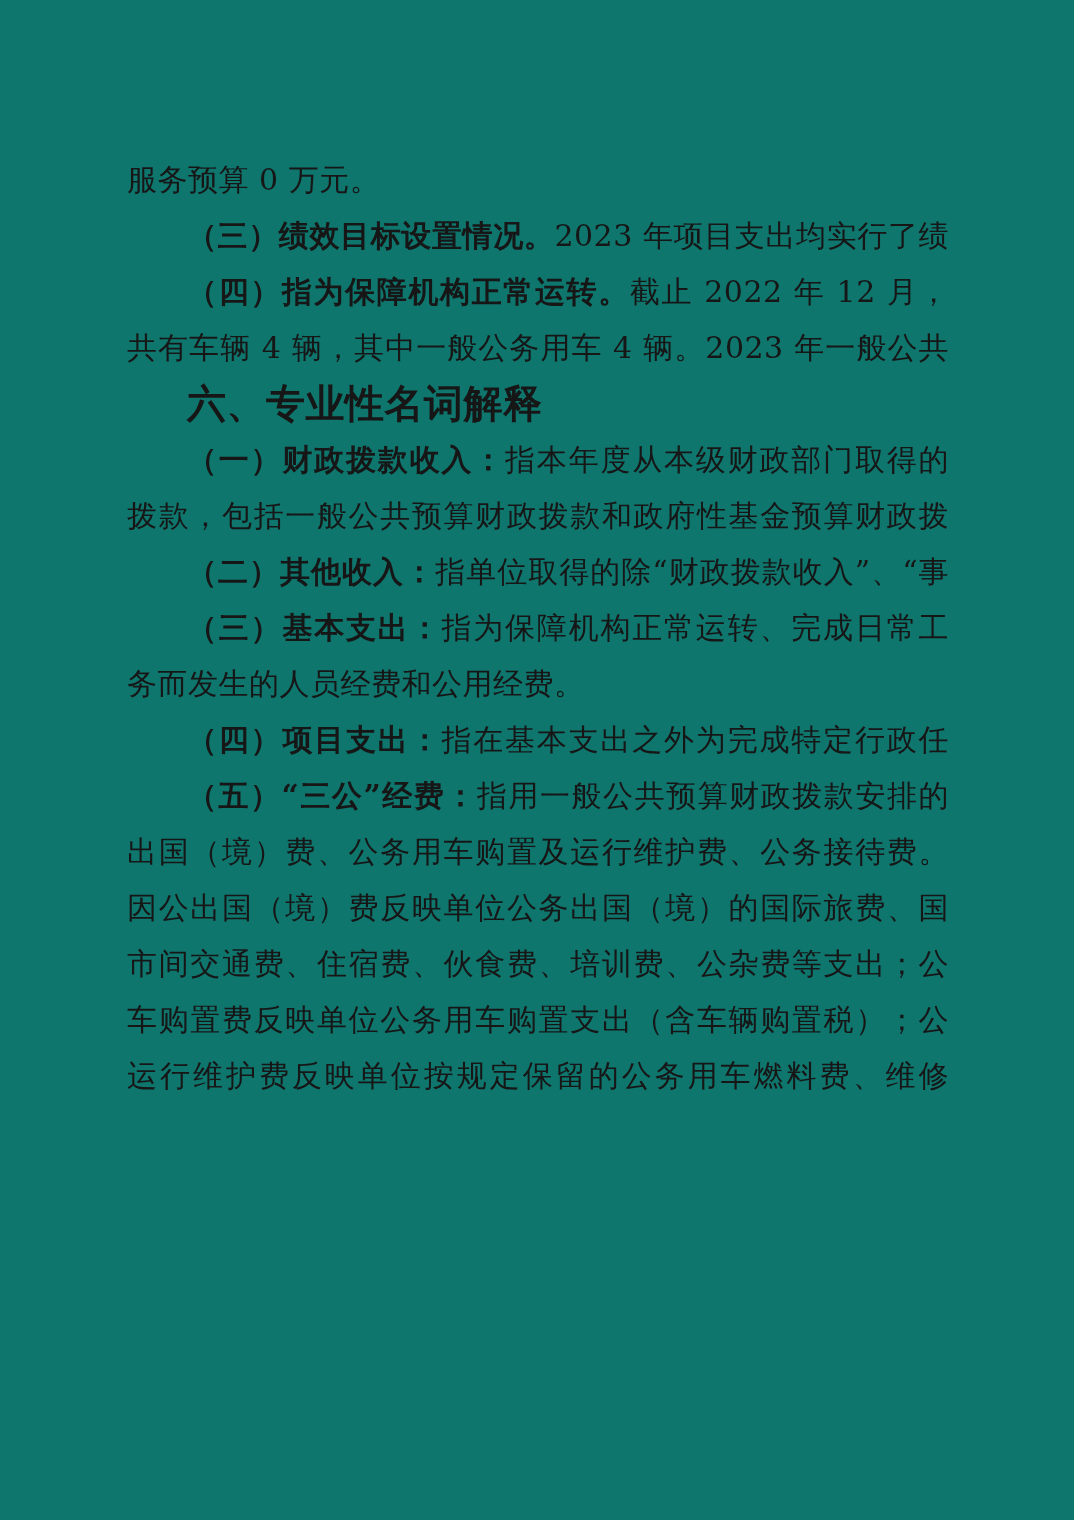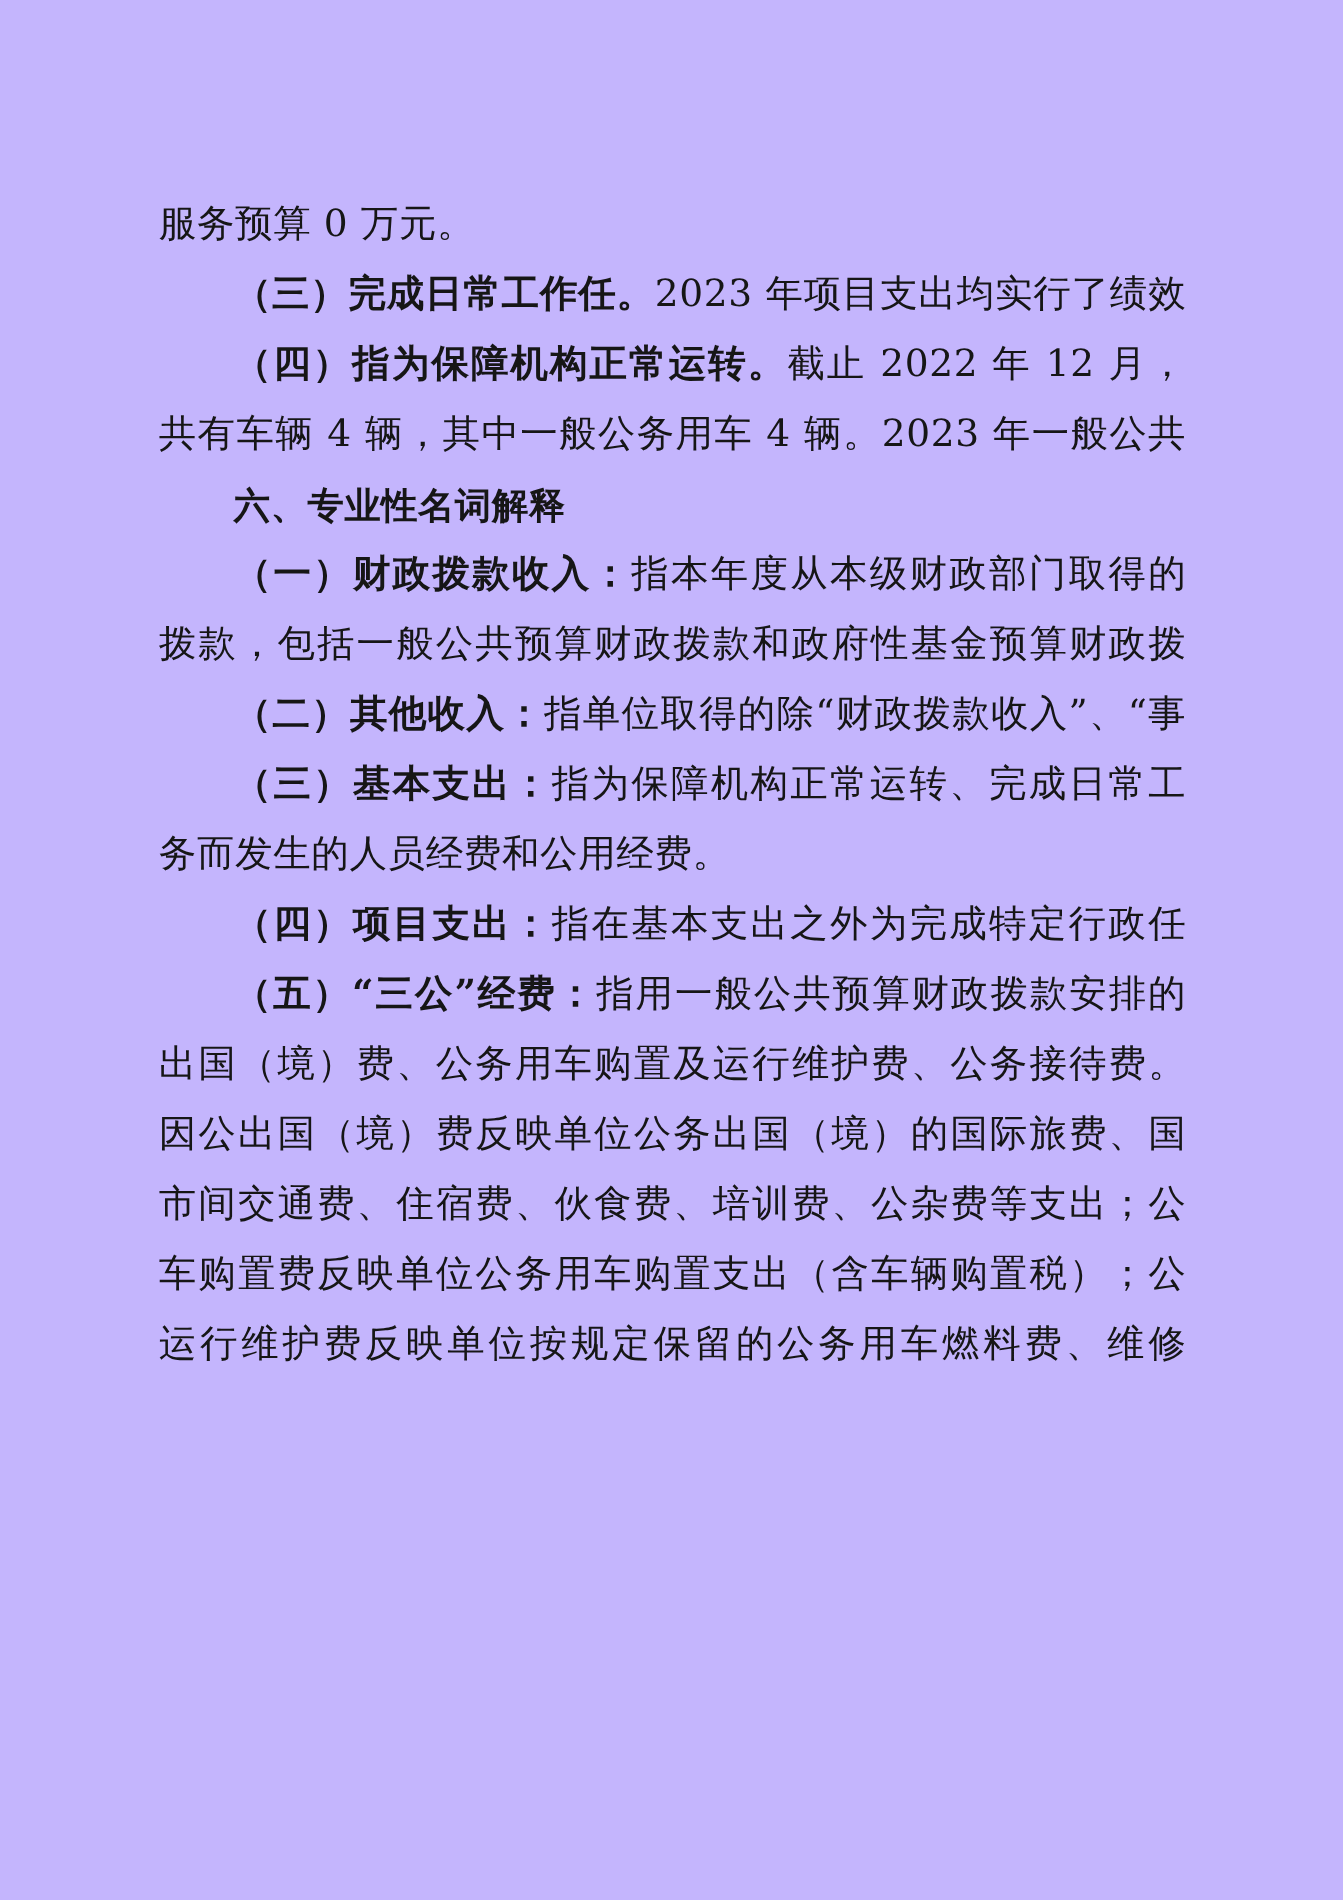--- a/index.html
+++ b/index.html
@@ -4,21 +4,21 @@
 <style>
   html, body {
     margin: 0;
     padding: 0;
     background: #ffffff;
   }
   .page {
     position: relative;
     width: 1074px;
     height: 1520px;
-    background: #c4b5fd;
+    background: #0f766e;
     overflow: hidden;
     font-family: "DejaVu Serif", "Liberation Serif", serif;
     color: #161616;
   }
   .content {
     position: absolute;
     left: 127px;
     top: 152px;
     width: 822px;
   }
@@ -42,31 +42,31 @@
   }
   .run-kai {
     font-weight: 700;
   }
   .run-body {
     font-weight: 400;
   }
   .line.heading .run-hei {
     font-family: "DejaVu Sans", "Liberation Sans", sans-serif;
     font-weight: 700;
-    font-size: 29px;
+    font-size: 39px;
     text-align: center;
   }
 </style>
 </head>
 <body>
 
 <div class="page">
   <div class="content">
       <div class="line left"><span class="run-body">服务预算 0 万元。</span></div>
-      <div class="line indent"><span class="run-kai">（三）完成日常工作任。</span><span class="run-body">2023 年项目支出均实行了绩效目</span></div>
+      <div class="line indent"><span class="run-kai">（三）绩效目标设置情况。</span><span class="run-body">2023 年项目支出均实行了绩效目</span></div>
       <div class="line indent"><span class="run-kai">（四）指为保障机构正常运转。</span><span class="run-body">截止 2022 年 12 月，本单位</span></div>
       <div class="line"><span class="run-body">共有车辆 4 辆，其中一般公务用车 4 辆。2023 年一般公共预算安</span></div>
       <div class="line left indent heading"><span class="run-hei">六、专业性名词解释</span></div>
       <div class="line indent"><span class="run-kai">（一）财政拨款收入：</span><span class="run-body">指本年度从本级财政部门取得的财政</span></div>
       <div class="line"><span class="run-body">拨款，包括一般公共预算财政拨款和政府性基金预算财政拨款。</span></div>
       <div class="line indent"><span class="run-kai">（二）其他收入：</span><span class="run-body">指单位取得的除“财政拨款收入”、“事业</span></div>
       <div class="line indent"><span class="run-kai">（三）基本支出：</span><span class="run-body">指为保障机构正常运转、完成日常工作任</span></div>
       <div class="line left"><span class="run-body">务而发生的人员经费和公用经费。</span></div>
       <div class="line indent"><span class="run-kai">（四）项目支出：</span><span class="run-body">指在基本支出之外为完成特定行政任务和</span></div>
       <div class="line indent"><span class="run-kai">（五）“三公”经费：</span><span class="run-body">指用一般公共预算财政拨款安排的因公</span></div>

